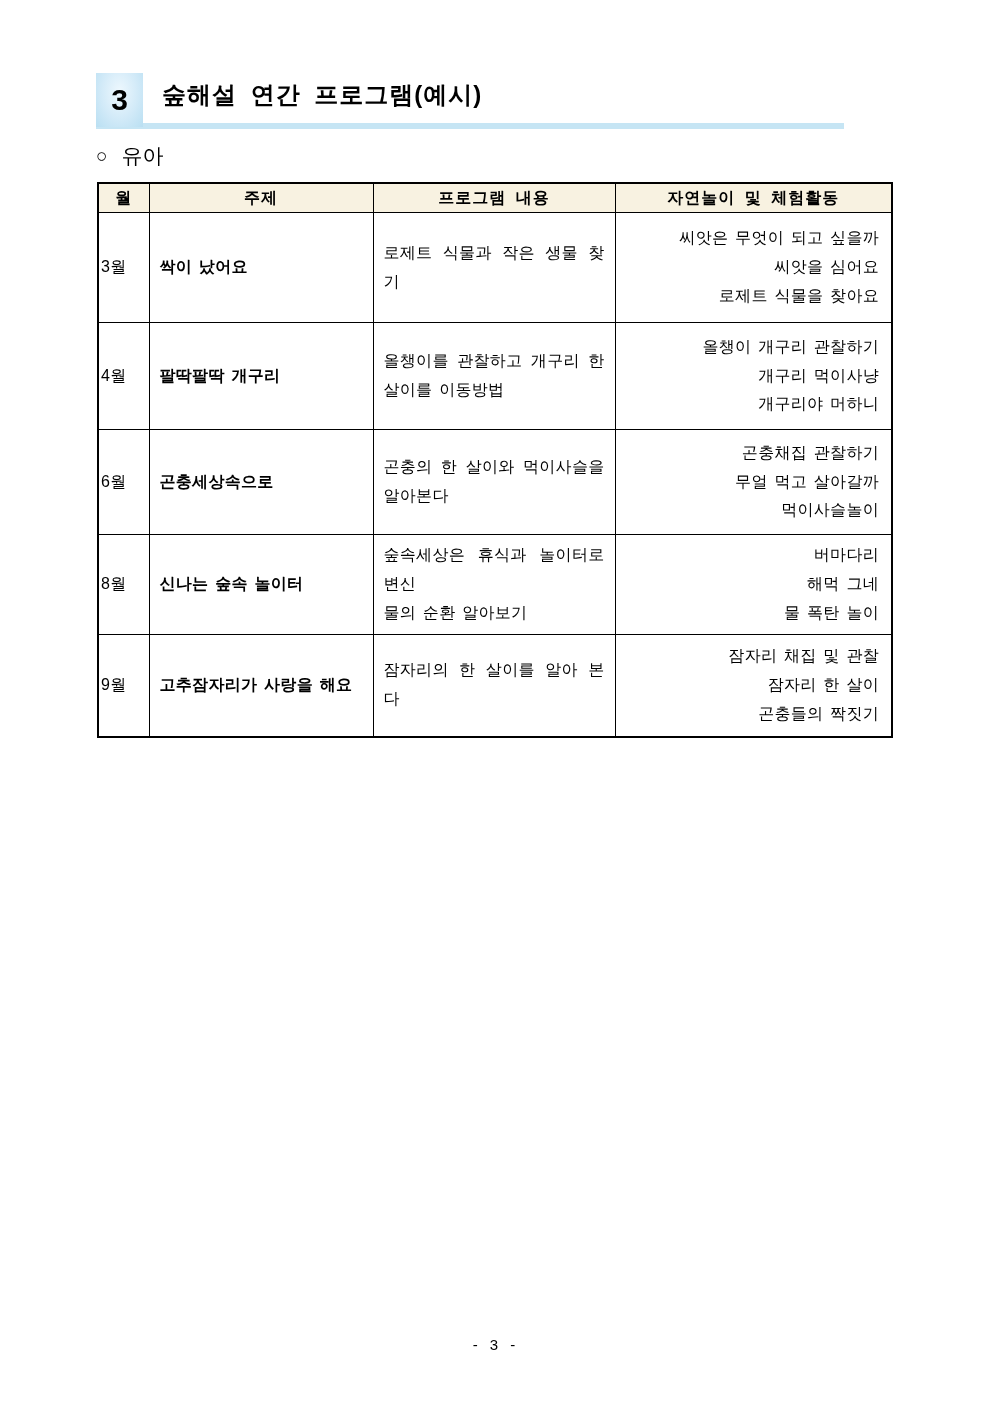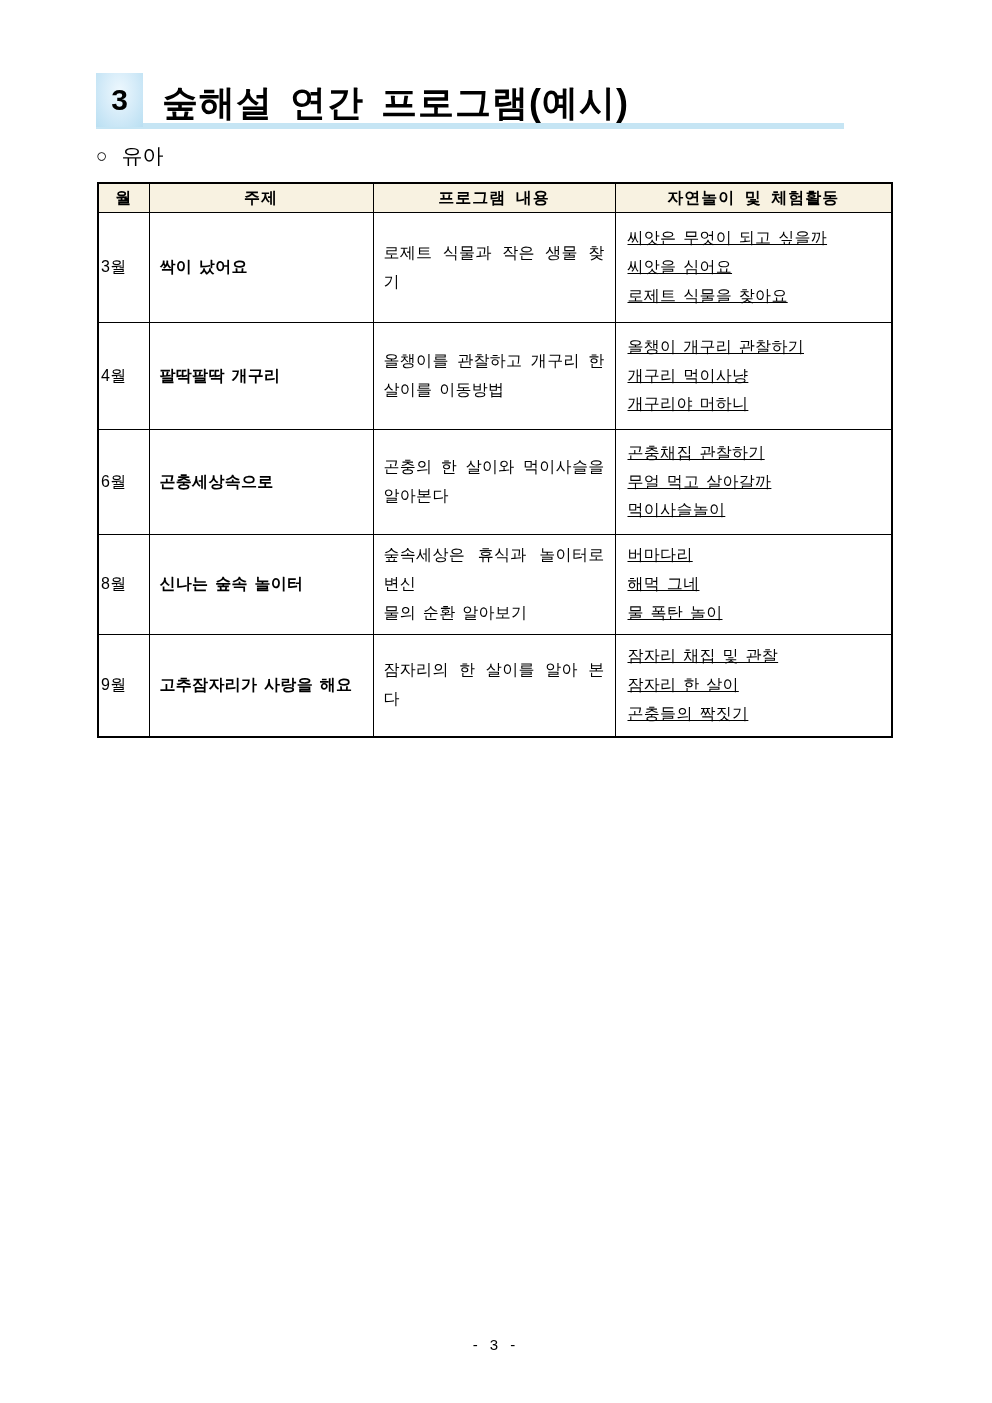--- a/index.html
+++ b/index.html
@@ -26,21 +26,21 @@
   .num-box {
     position: absolute; left: 0; top: 0;
     width: 47px; height: 54px;
     background: radial-gradient(ellipse at 50% 35%, #eef8fe 0%, #d2eaf8 55%, #b9dff2 100%);
     display: flex; align-items: center; justify-content: center;
     font-size: 30px; font-weight: bold;
   }
   .heading-title {
     position: absolute; left: 66px; top: 6px;
     margin: 0;
-    font-size: 36px; font-weight: bold;
+    font-size: 24px; font-weight: bold;
     letter-spacing: 1px; word-spacing: 6px;
     white-space: nowrap;
   }
 
   
   .subtitle {
     position: absolute; left: 96px; top: 142px;
     font-size: 21px;
     display: flex; align-items: center;
   }
@@ -82,23 +82,22 @@
     padding: 12px 10px;
   }
   td.program-content {
     text-align: justify;
     white-space: pre-line;
     padding: 0 10px;
     margin-left: 44px;
   }
   td.activities {
     white-space: pre-line;
-    text-align: left;
+    text-align: right;
     padding: 0 12px;
-    text-decoration: underline;
   }
   tbody tr.r1 { height: 110px; }
   tbody tr.r2 { height: 107px; }
   tbody tr.r3 { height: 66px;  }
   tbody tr.r4 { height: 105px; }
   tbody tr.r5 { height: 100px; }
   tbody tr.r6 { height: 100px; }
   tbody tr.r7 { height: 102px; }
   tbody tr.r8 { height: 73px;  }
   tbody tr.r9 { height: 103px; }

